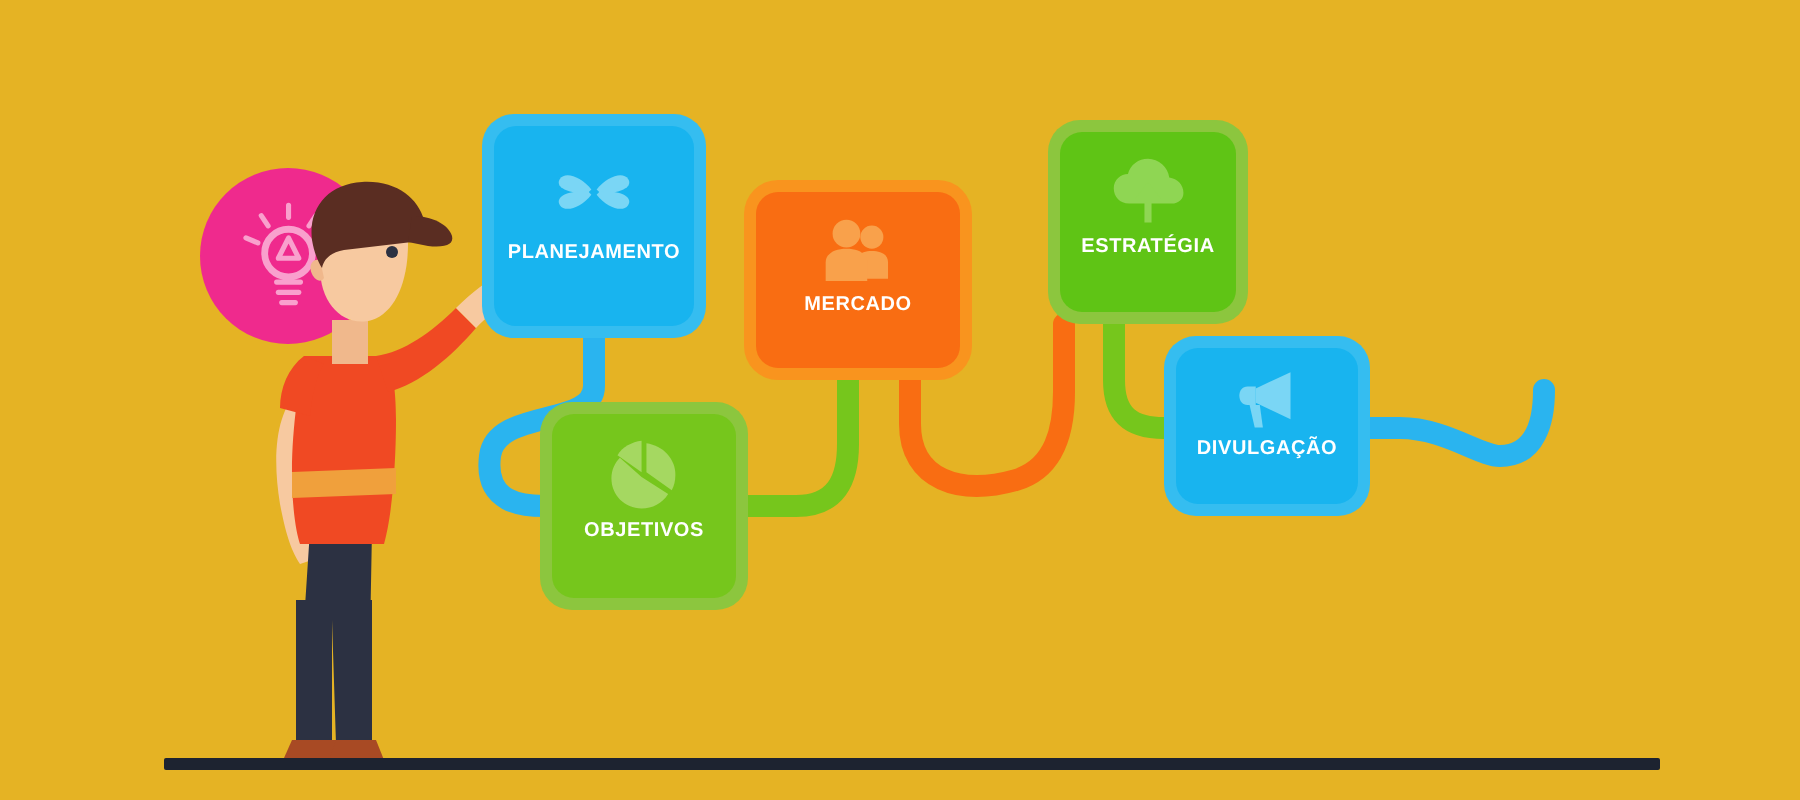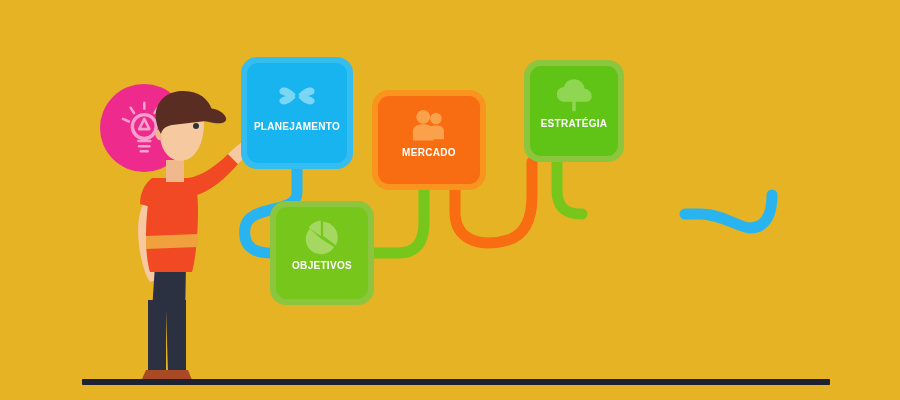--- a/index.html
+++ b/index.html
@@ -211,15 +211,29 @@
             <path d="M 16 42 C 8 42 3 36 3 29 C 3 22 9 17 15 17 C 17 9 24 4 32 4 C 41 4 49 11 50 20 C 57 21 62 26 62 33 C 62 38 58 42 52 42 Z"></path>
             <rect x="29" y="30" width="6" height="28"></rect>
             <path d="M 32 24 L 43 38 L 21 38 Z"></path>
           </g>
         </svg>
       </span>
       <span class="card-label">ESTRATÉGIA</span>
     </div>
   </div>
 
+  <div class="card" style="left:582px; top:168px; width:103px; height:90px; background:#35bdf0;">
+    <div class="card-inner" style="background:#18b4ef;">
+      <span class="card-icon">
+        <svg viewBox="0 0 64 64">
+          <g fill="#7ad6f5">
+            <path d="M 54 6 L 54 52 L 20 36 L 20 22 Z"></path>
+            <path d="M 20 20 L 20 38 L 12 38 C 7 38 4 34 4 29 C 4 24 7 20 12 20 Z"></path>
+            <path d="M 14 38 L 24 38 L 27 60 L 19 60 Z"></path>
+          </g>
+        </svg>
+      </span>
+      <span class="card-label">DIVULGAÇÃO</span>
+    </div>
+  </div>
 
 
 </div>
 
 </body></html>

